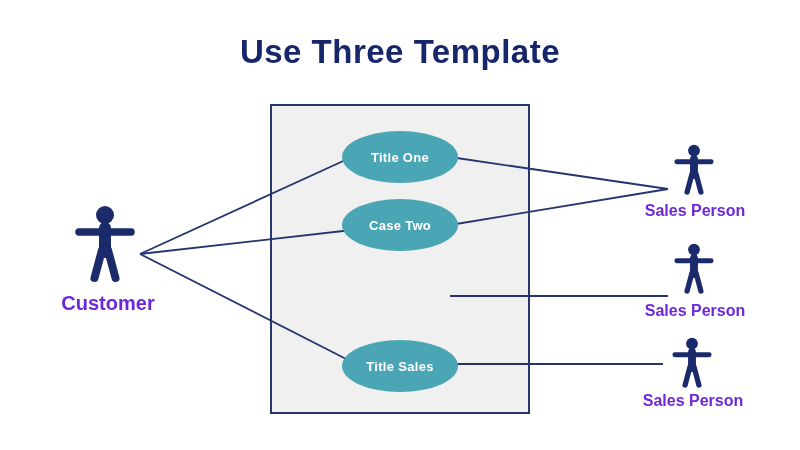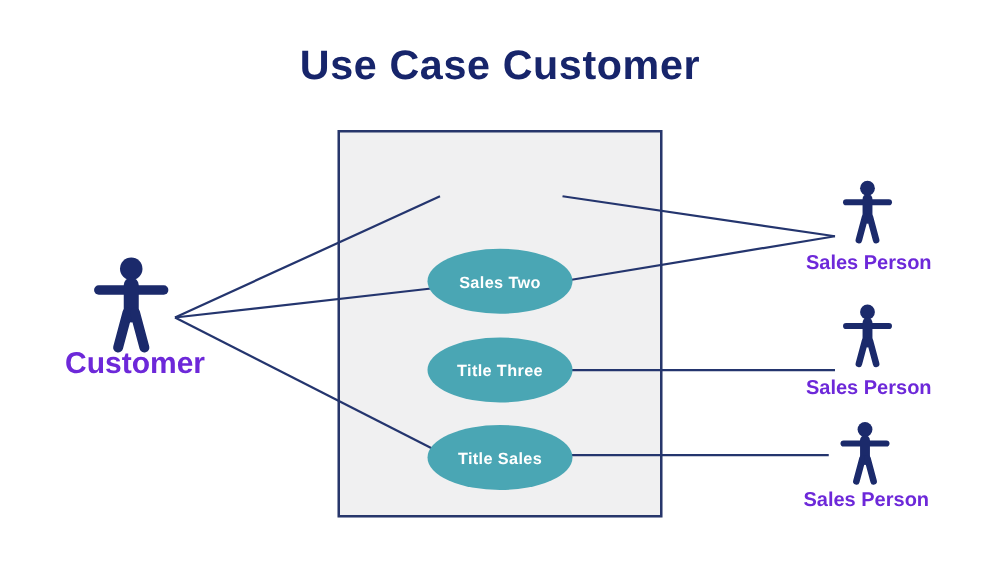--- a/index.html
+++ b/index.html
@@ -73,52 +73,52 @@
   .person-stroke { stroke: #1B2A6B; fill: none; }
   .actor-label {
     position: absolute;
     color: #6d28d9;
     font-weight: bold;
     text-align: center;
     z-index: 3;
     white-space: nowrap;
   }
   .customer-icon { left: 75px; top: 205px; }
-  .customer-label { left: 35px; top: 277px; width: 146px; font-size: 24px; }
+  .customer-label { left: 35px; top: 292px; width: 146px; font-size: 20px; }
   .sp1-icon { left: 674px; top: 144px; }
   .sp1-label { left: 630px; top: 202px; width: 130px; font-size: 16px; }
   .sp2-icon { left: 674px; top: 243px; }
   .sp2-label { left: 630px; top: 302px; width: 130px; font-size: 16px; }
   .sp3-icon { left: 672px; top: 337px; }
   .sp3-label { left: 628px; top: 392px; width: 130px; font-size: 16px; }
 </style>
 </head>
 <body>
 
 <div class="canvas">
 
-  <h1 class="title">Use Case Customer</h1>
+  <h1 class="title">Use Three Template</h1>
 
   <div class="boundary"></div>
 
   <svg class="connectors" viewBox="0 0 800 450" xmlns="http://www.w3.org/2000/svg">
     <line x1="140" y1="254" x2="352" y2="157"></line>
     <line x1="140" y1="254" x2="352" y2="230"></line>
     <line x1="140" y1="254" x2="352" y2="362"></line>
     <line x1="450" y1="157" x2="668" y2="189"></line>
     <line x1="450" y1="225" x2="668" y2="189"></line>
     <line x1="450" y1="296" x2="668" y2="296"></line>
     <line x1="450" y1="364" x2="663" y2="364"></line>
   </svg>
 
+  <div class="usecase uc1">
+    <span>Title One</span>
+  </div>
   <div class="usecase uc2">
-    <span>Sales Two</span>
-  </div>
-  <div class="usecase uc3">
-    <span>Title Three</span>
+    <span>Case Two</span>
   </div>
   <div class="usecase uc4">
     <span>Title Sales</span>
   </div>
 
   <div class="actor-icon customer-icon">
     <svg width="60" height="82" viewBox="0 0 60 82" xmlns="http://www.w3.org/2000/svg">
       <circle class="person-fill" cx="30" cy="10" r="9"></circle>
       <line class="person-stroke" x1="4" y1="27" x2="56" y2="27" stroke-width="7.5" stroke-linecap="round"></line>
       <line class="person-stroke" x1="30" y1="23" x2="30" y2="47" stroke-width="12" stroke-linecap="round"></line>

